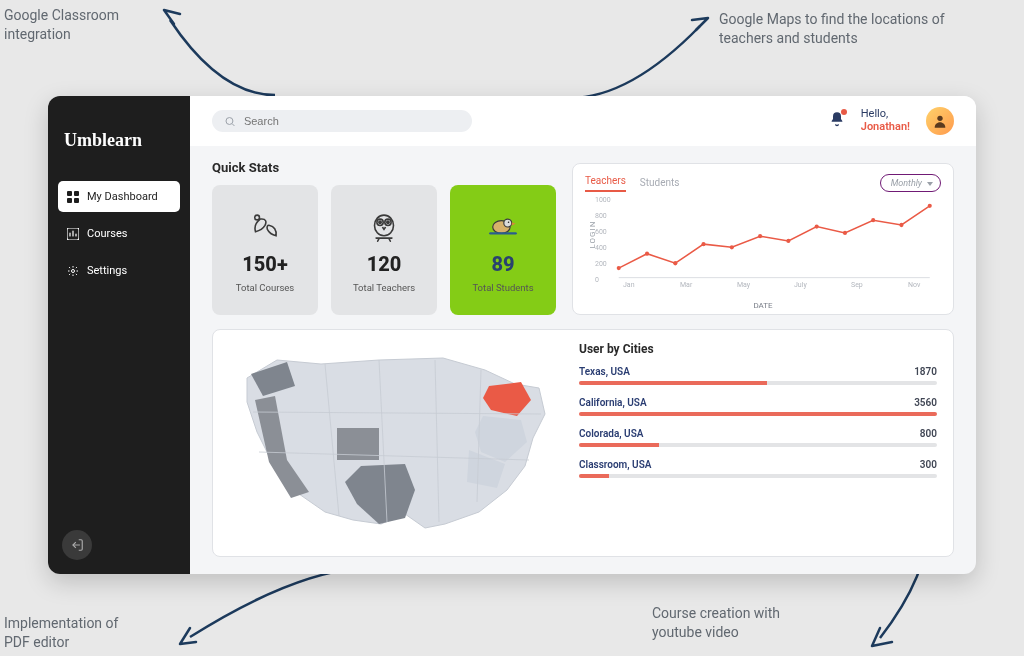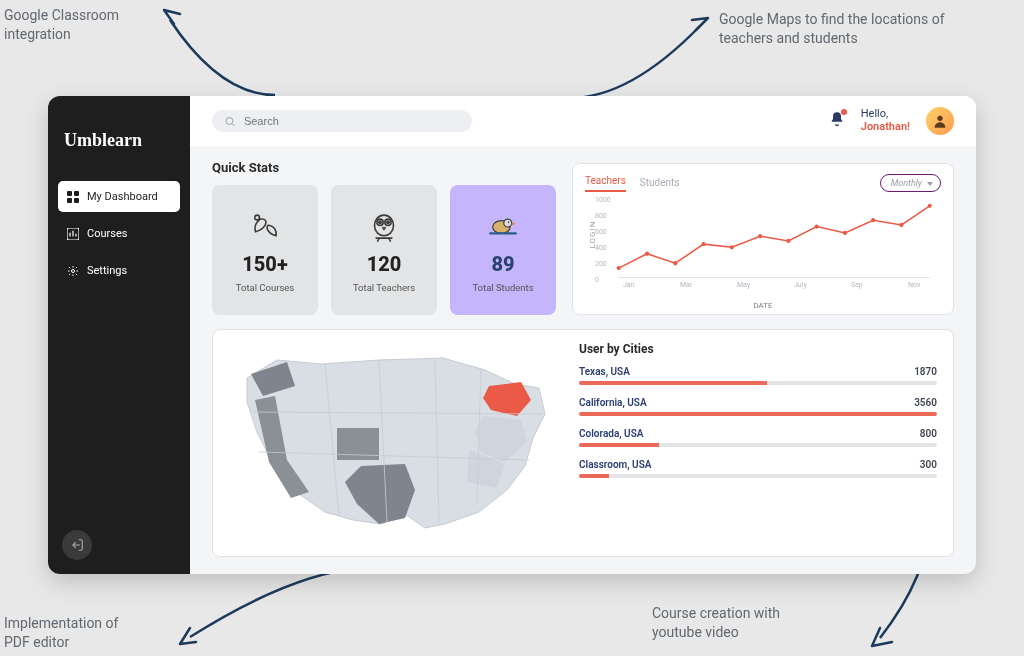--- a/index.html
+++ b/index.html
@@ -111,21 +111,21 @@
 .row1 { display: flex; gap: 16px; }
 .stat-cards { display: flex; gap: 13px; }
 .stat-card {
   width: 106px; height: 130px;
   background: #e3e4e6;
   border-radius: 8px;
   display: flex; flex-direction: column;
   align-items: center; justify-content: center;
   gap: 6px;
 }
-.stat-card.alt { background: #c4b5fd; }
+.stat-card.alt { background: #84cc16; }
 .stat-icon { width: 40px; height: 38px; }
 .stat-val { font-size: 20px; font-weight: 800; color: #222; }
 .stat-card.alt .stat-val { color: #29426f; }
 .stat-lbl { font-size: 9.5px; color: #555; }
 
 .chart-panel {
   flex: 1;
   background: #fff;
   border: 1px solid #e0e2e6;
   border-radius: 8px;

